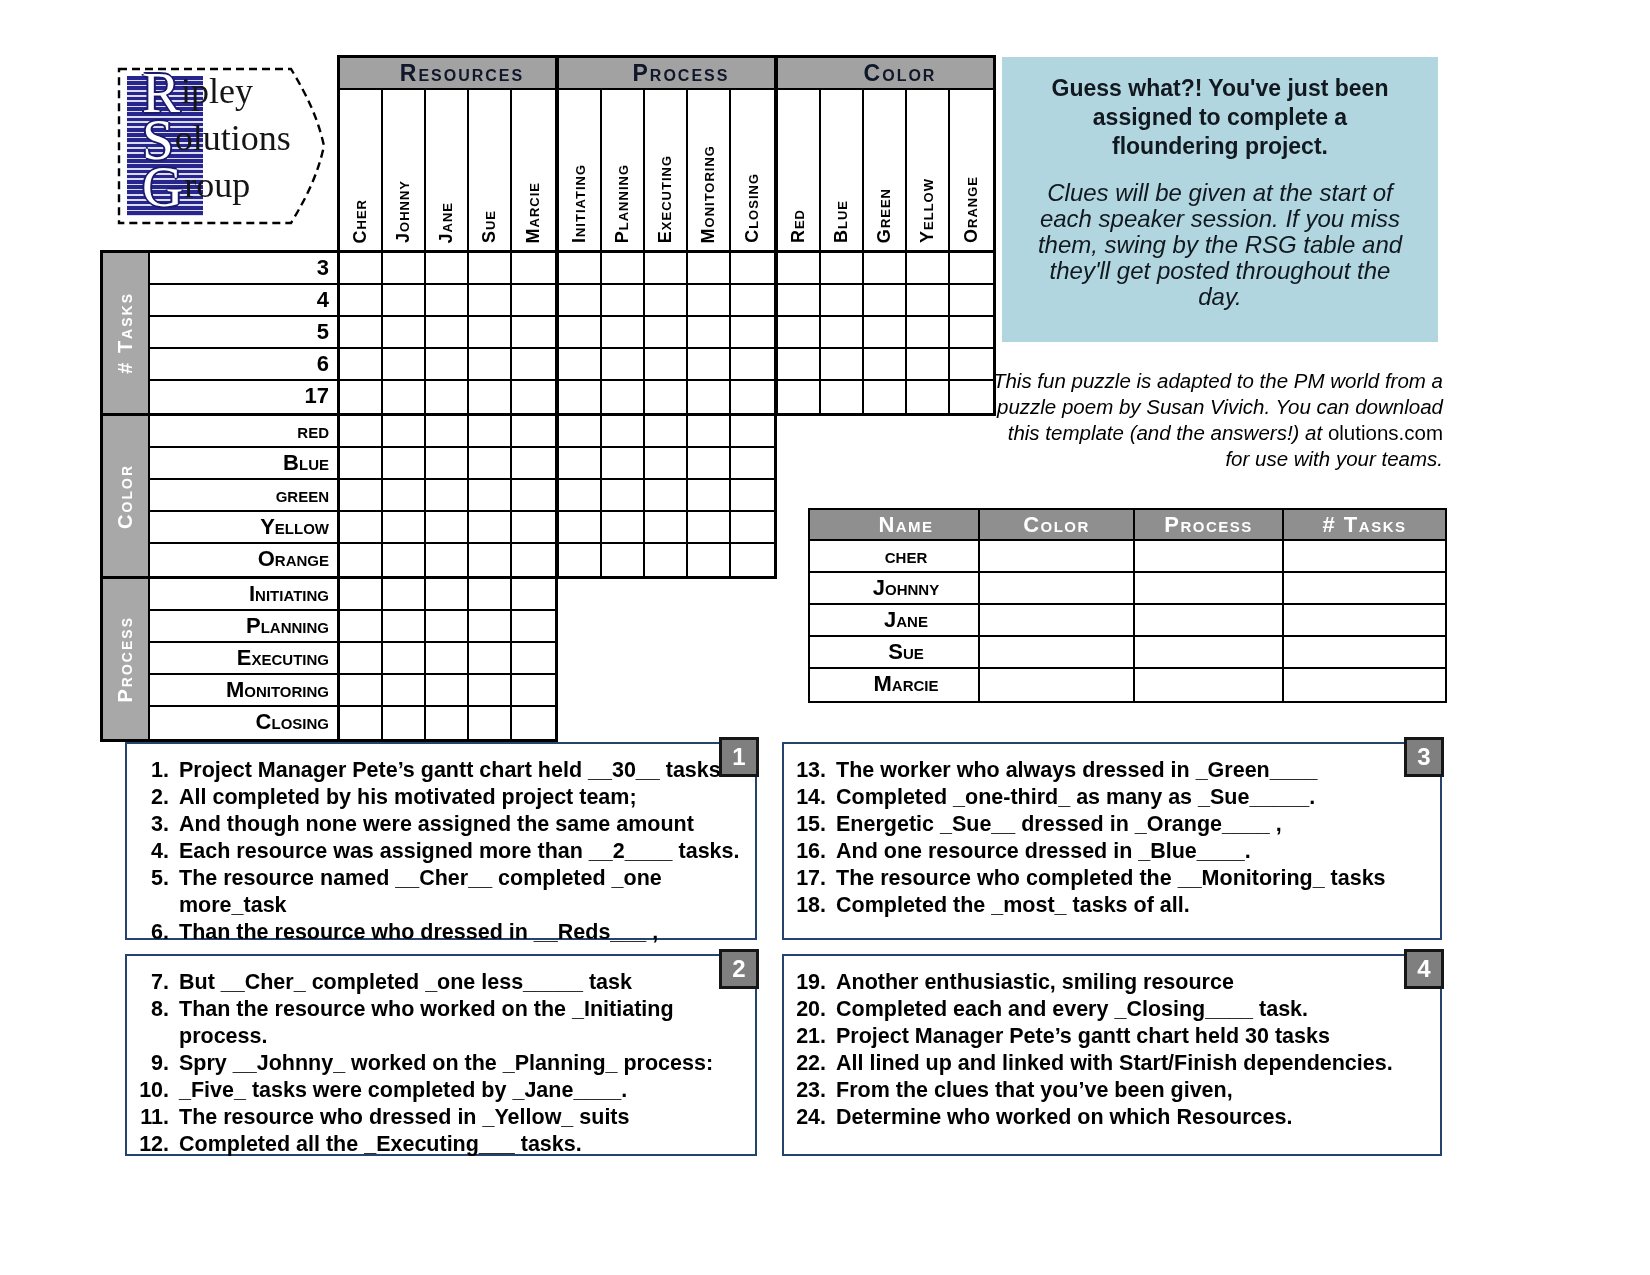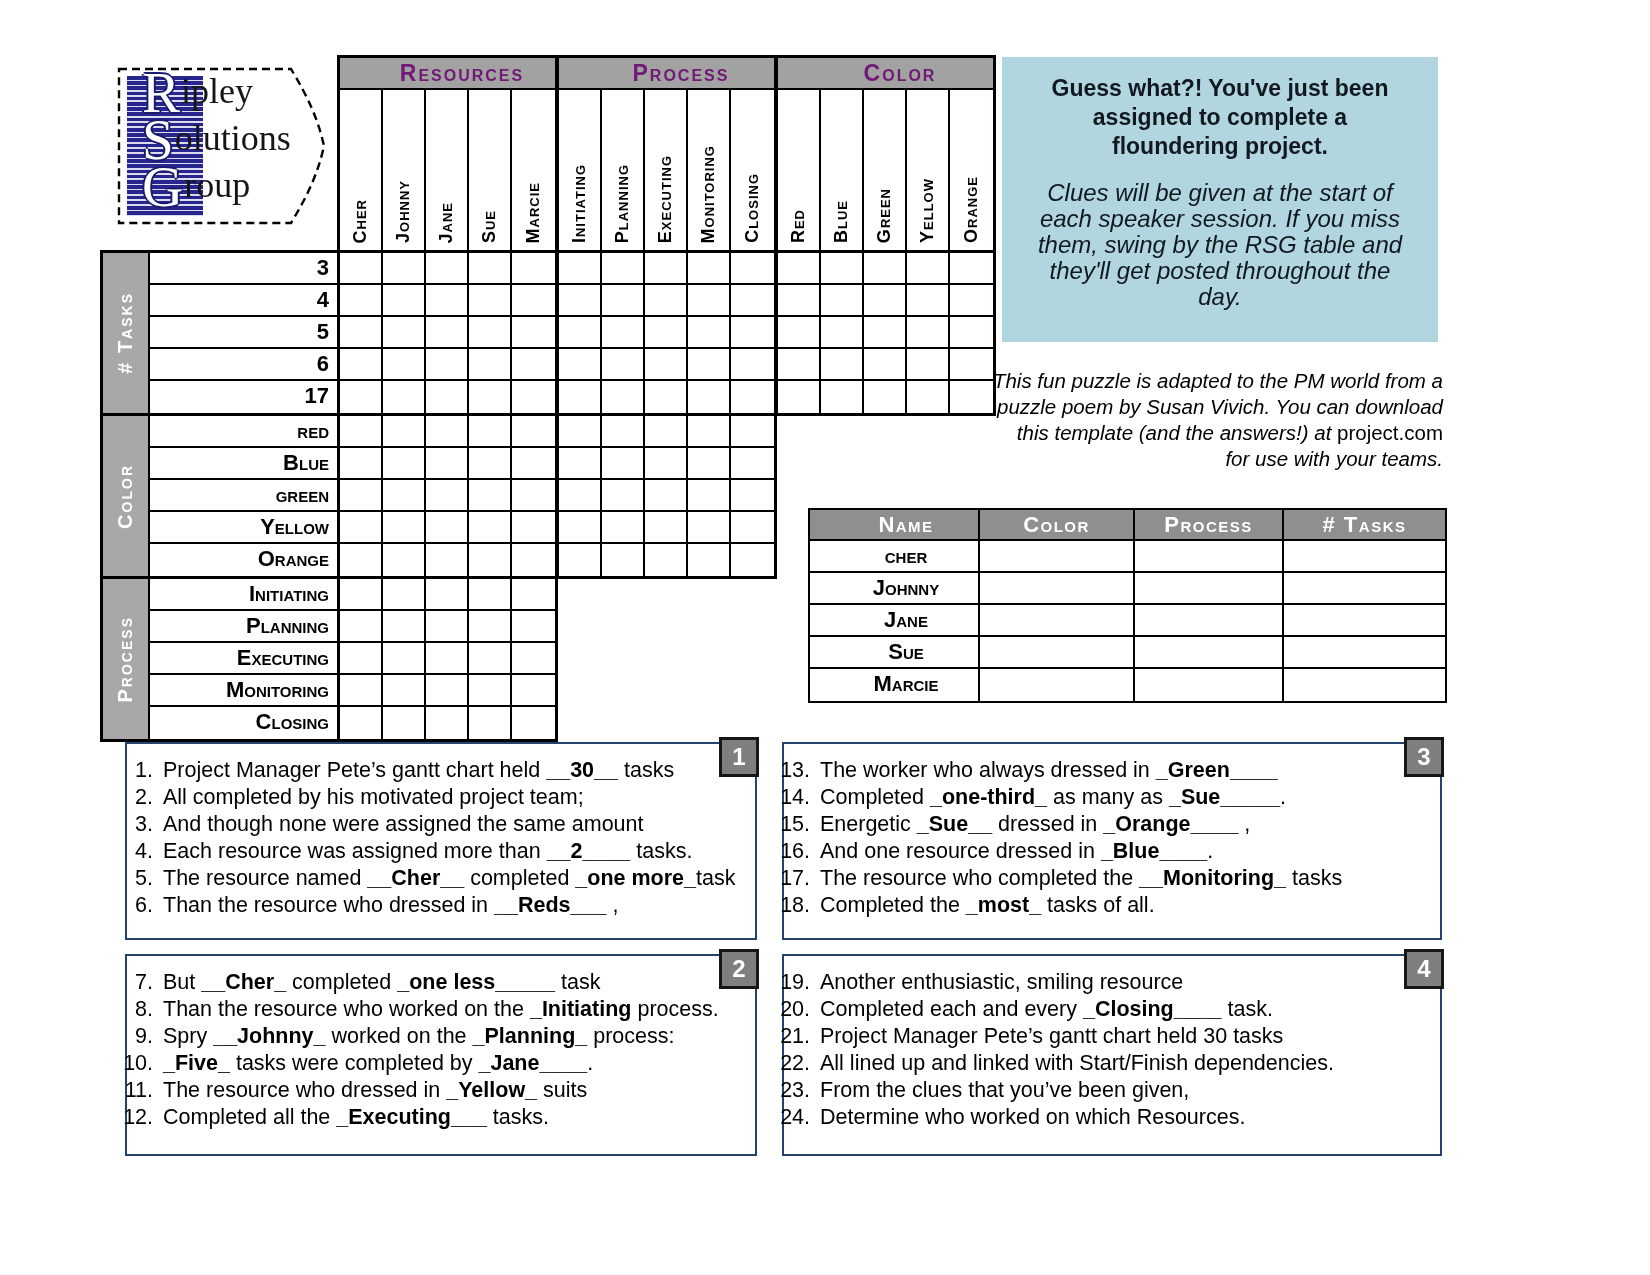--- a/index.html
+++ b/index.html
@@ -15,21 +15,21 @@
   .logo-text{position:absolute;left:26px;top:2px;}
   .lline{font-family:"Liberation Serif",serif;font-size:36px;line-height:47px;white-space:nowrap;color:#151515;}
   .lcap{display:inline-block;font-family:"Liberation Serif",serif;font-size:57px;line-height:40px;
         vertical-align:-9px;color:#fff;margin-right:1px;
         text-shadow:-2px 0 0 #1a1a6e,2px 0 0 #1a1a6e,0 -2px 0 #1a1a6e,0 2px 0 #1a1a6e,1px 1px 0 #1a1a6e;}
 
   
   .ghdr{position:absolute;left:337px;top:55px;border:3px solid #000;border-bottom:none;background:#fff;}
   .ghrow{display:flex;height:32px;}
   .ghead{width:219px;box-sizing:border-box;border-right:4px solid #000;border-bottom:2px solid #000;
-         background:#a2a2a2;color:#701a75;text-align:center;letter-spacing:2px;
+         background:#a2a2a2;color:#0f172a;text-align:center;letter-spacing:2px;
          font-weight:bold;font-size:23px;line-height:30px;font-variant:small-caps;padding-left:29px;}
   .ghead.last{width:215px;border-right:none;}
   .gnames{display:flex;height:160px;}
   .vgroup{display:flex;border-right:4px solid #000;}
   .vgroup.last{border-right:none;}
   .vcell{width:43px;box-sizing:border-box;border-right:2px solid #000;display:flex;
          align-items:flex-end;justify-content:center;padding-bottom:7px;background:#fff;}
   .vcell:last-child{border-right:none;}
   .vtext{writing-mode:vertical-rl;transform:rotate(180deg);white-space:nowrap;
          font-weight:bold;font-size:18px;letter-spacing:1px;font-variant:small-caps;}
@@ -70,21 +70,21 @@
   .ahcell.last{border-right:none;}
   .arow{display:flex;height:32px;}
   .acell{box-sizing:border-box;border-right:2px solid #000;border-bottom:2px solid #000;}
   .acell.last{border-right:none;}
   .arow:last-child .acell{border-bottom:none;}
   .aname{font-weight:bold;font-size:22px;line-height:30px;text-align:center;font-variant:small-caps;}
   .c0{width:170px;padding-left:24px;}.c1{width:155px;}.c2{width:149px;}.c3{width:161px;}
 
   
   .cluebox{position:absolute;border:2px solid #24436e;background:#fff;box-sizing:border-box;}
-  .clues{margin:13px 0 0 0;padding-left:32px;font-size:21.5px;line-height:27px;}
+  .clues{margin:13px 0 0 0;padding-left:48px;font-size:21.5px;line-height:27px;font-weight:bold;}
   .clues li{padding-left:4px;}
   .badge{position:absolute;top:-7px;right:-4px;width:40px;height:40px;box-sizing:border-box;
          background:#7f7f7f;border:3px solid #161616;color:#fff;text-align:center;
          font-weight:bold;font-size:24px;line-height:33px;}
 </style>
 </head>
 <body>
 
 <div class="canvas">
 
@@ -368,21 +368,21 @@
     </div>
   </div>
 
   <div class="infobox">
     <div class="info-h">Guess what?! You've just been assigned to complete a floundering project.</div>
     <div class="info-n">Clues will be given at the start of each speaker session.  If you miss them, swing by the RSG table and they'll get posted throughout the day.</div>
   </div>
 
   <div class="credit">This fun puzzle is adapted to the PM world from a
 puzzle poem by Susan Vivich.  You can download
-this template (and the answers!) at <span class="up">project.com</span>
+this template (and the answers!) at <span class="up">olutions.com</span>
 for use with your teams.</div>
 
   <div class="atable">
     <div class="ahead">
       <div class="ahcell c0">Name</div>
       <div class="ahcell c1">Color</div>
       <div class="ahcell c2">Process</div>
       <div class="ahcell c3 last"># Tasks</div>
     </div>
     <div>

